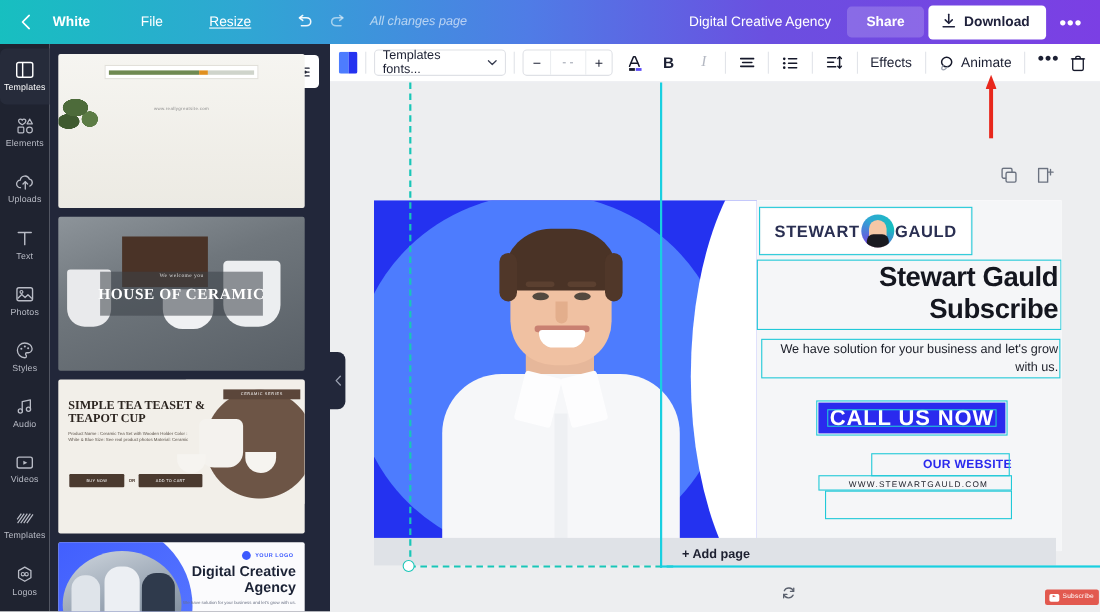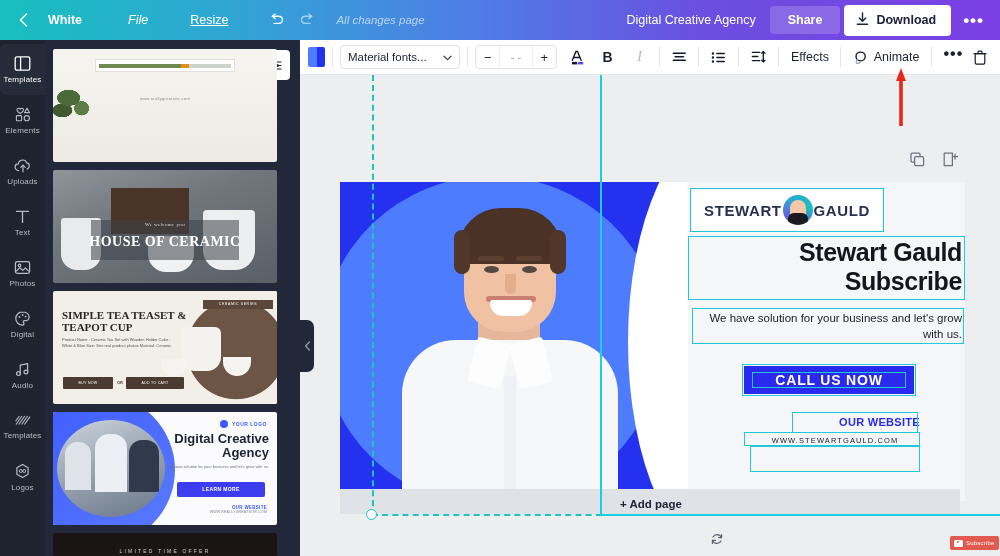--- a/index.html
+++ b/index.html
@@ -60,21 +60,21 @@
   .search-box {
     height: 30px; background: #fff; border-radius: 4px; display: flex; align-items: center;
     padding: 0 8px; gap: 7px;
   }
   .search-box input {
     border: none; outline: none; flex: 1; font-size: 11.5px; color: #1c2033;
     font-family: "Liberation Sans", sans-serif; background: transparent;
   }
   .sb-icn { color: #4a4f63; display: flex; align-items: center; cursor: pointer; }
   .thumbs { padding: 0 8px; display: flex; flex-direction: column; gap: 8px; }
-  .thumb { width: 224px; height: 113px; border-radius: 2px; overflow: hidden; position: relative;
+  .thumb { width: 224px; height: 140px; border-radius: 2px; overflow: hidden; position: relative;
            cursor: pointer; background: #ddd; }
 
   
   .t1 { background: linear-gradient(180deg,#f6f5f1,#eceae3); }
   .t1 .bar { position:absolute; left:42px; top:10px; width:140px; height:13px; background:#fff;
              border:1px solid #e2e0da; display:flex; align-items:center; padding:0 3px; }
   .t1 .bar i { display:block; height:4px; }
   .t1 .leaf { position:absolute; left:0; top:32px; width:52px; height:42px;
               background: radial-gradient(ellipse at 30% 40%, #4d6b3a 0 22%, transparent 23%),
                           radial-gradient(ellipse at 55% 65%, #5c7c45 0 18%, transparent 19%),
@@ -223,21 +223,21 @@
                            background:#f5c7a6; border-radius:8px 8px 0 0; }
   .logo-badge .av::before { content:""; position:absolute; left:5px; top:18px; width:20px; height:14px;
                             background:#1a1a20; border-radius:6px 6px 0 0; z-index:2; }
 
   .d-h1 { position:absolute; left:352px; top:56px; width:270px; text-align:right; font-size:25px;
           line-height:29px; font-weight:bold; color:#14161f; letter-spacing:-.4px; }
   .d-sub { position:absolute; left:356px; top:128px; width:266px; text-align:right; font-size:11.5px;
            line-height:16px; color:#1b1e28; }
   .d-cta { position:absolute; left:404px; top:184px; width:170px; height:28px; background:#2a2aee;
            display:flex; align-items:center; justify-content:center; }
-  .d-cta span { font-size:14px; font-weight:bold; color:#fff; letter-spacing:.8px; }
+  .d-cta span { font-size:20px; font-weight:bold; color:#fff; letter-spacing:.8px; }
   .d-web { position:absolute; left:462px; top:234px; width:118px; text-align:right; font-size:11px;
            font-weight:bold; color:#2a2aee; letter-spacing:.3px; }
   .d-url { position:absolute; left:410px; top:254px; width:170px; text-align:center; font-size:7.5px;
            color:#1b1e28; letter-spacing:1.1px; }
   .d-phone { position:absolute; left:412px; top:268px; width:168px; text-align:right; font-size:17px;
              color:#14161f; letter-spacing:1.2px; font-family:"DejaVu Sans", sans-serif; }
 
   
   .sel { position:absolute; border:1px solid #21c9d8; pointer-events:none; }
 
@@ -270,21 +270,21 @@
 <div class="app">
 
   <div class="header">
     <div class="hdr-left">
       <div class="hdr-back">
         <svg width="9" height="14" viewBox="0 0 9 14" fill="none">
             <path d="M7.5 1L1.5 7l6 6" stroke="#fff" stroke-width="1.6" stroke-linecap="round" stroke-linejoin="round"></path>
           </svg>
       </div>
       <div class="hdr-btn">White</div>
-      <div class="hdr-btn" style="font-weight:normal;margin-left:22px;font-style:italic;">File</div>
+      <div class="hdr-btn" style="font-weight:normal;margin-left:22px;">File</div>
       <div class="hdr-btn" style="font-weight:normal;margin-left:18px;text-decoration:underline;">Resize</div>
       <div class="hdr-icnbtn" style="margin-left:22px;">
         <svg width="16" height="14" viewBox="0 0 16 14" fill="none">
             <path d="M4 3.2H9.3c2.6 0 4.2 1.5 4.2 3.6S11.9 10.4 9.3 10.4H5" stroke="#fff" stroke-width="1.4" stroke-linecap="round" opacity=".92"></path>
             <path d="M6.2 1L3.2 3.3 6.2 5.6" stroke="#fff" stroke-width="1.4" stroke-linecap="round" stroke-linejoin="round" opacity=".92"></path>
           </svg>
       </div>
       <div class="hdr-icnbtn">
         <svg width="16" height="14" viewBox="0 0 16 14" fill="none">
             <path d="M12 3.2H6.7C4.1 3.2 2.5 4.7 2.5 6.8S4.1 10.4 6.7 10.4H11" stroke="#fff" stroke-width="1.4" stroke-linecap="round" opacity=".55"></path>
@@ -361,31 +361,40 @@
     </div>
     <div class="rail-item">
       <span>
         <svg width="17" height="17" viewBox="0 0 17 17" fill="none">
             <path d="M8.5 1.8a6.7 6.7 0 100 13.4c.9 0 1.5-.6 1.5-1.4 0-.9-.8-1.3-.8-2 0-.6.5-1.1 1.2-1.1h1.2a3.6 3.6 0 003.6-3.6c0-2.9-2.9-5.3-6.7-5.3z" stroke="currentColor" stroke-width="1.2"></path>
             <circle cx="5.4" cy="7" r=".95" fill="currentColor"></circle>
             <circle cx="8.6" cy="5" r=".95" fill="currentColor"></circle>
             <circle cx="11.6" cy="6.6" r=".95" fill="currentColor"></circle>
           </svg>
       </span>
-      <span class="lbl">Digital</span>
+      <span class="lbl">Styles</span>
     </div>
     <div class="rail-item">
       <span>
         <svg width="17" height="17" viewBox="0 0 17 17" fill="none">
             <path d="M6.2 12.4V4.2l7.4-1.6v8.2" stroke="currentColor" stroke-width="1.2" stroke-linejoin="round"></path>
             <circle cx="4.5" cy="12.6" r="1.9" stroke="currentColor" stroke-width="1.2"></circle>
             <circle cx="11.9" cy="11" r="1.9" stroke="currentColor" stroke-width="1.2"></circle>
           </svg>
       </span>
       <span class="lbl">Audio</span>
+    </div>
+    <div class="rail-item">
+      <span>
+        <svg width="17" height="15" viewBox="0 0 17 15" fill="none">
+            <rect x="1.6" y="2.6" width="13.8" height="9.8" rx="1.8" stroke="currentColor" stroke-width="1.25"></rect>
+            <path d="M7.2 5.8l3.6 1.8-3.6 1.8V5.8z" fill="currentColor"></path>
+          </svg>
+      </span>
+      <span class="lbl">Videos</span>
     </div>
     <div class="rail-item">
       <span>
         <svg width="17" height="15" viewBox="0 0 17 15" fill="none">
             <g stroke="currentColor" stroke-width="1.1">
               <path d="M2 11.5L8 3M4.8 11.5L10.8 3M7.6 11.5L13.6 3M10.4 11.5L16 3.6M1.6 8.2L5.4 3"></path>
             </g>
           </svg>
       </span>
       <span class="lbl">Templates</span>
@@ -510,21 +519,21 @@
       </svg>
   </div>
 
   <div class="toolbar">
     <div class="color-swatch">
       <i style="background:#4d7cfe"></i>
         <i style="background:#2432f0"></i>
     </div>
     <div class="tb-sep"></div>
     <div class="font-select">
-      <span>Material fonts...</span>
+      <span>Templates fonts...</span>
       <span>
         <svg width="9" height="6" viewBox="0 0 9 6" fill="none">
             <path d="M1 1.2l3.5 3.4L8 1.2" stroke="#3a3f52" stroke-width="1.2" stroke-linecap="round" stroke-linejoin="round"></path>
           </svg>
       </span>
     </div>
     <div class="tb-sep"></div>
     <div class="size-group">
       <div class="sg">−</div>
       <div class="sv">- -</div>

